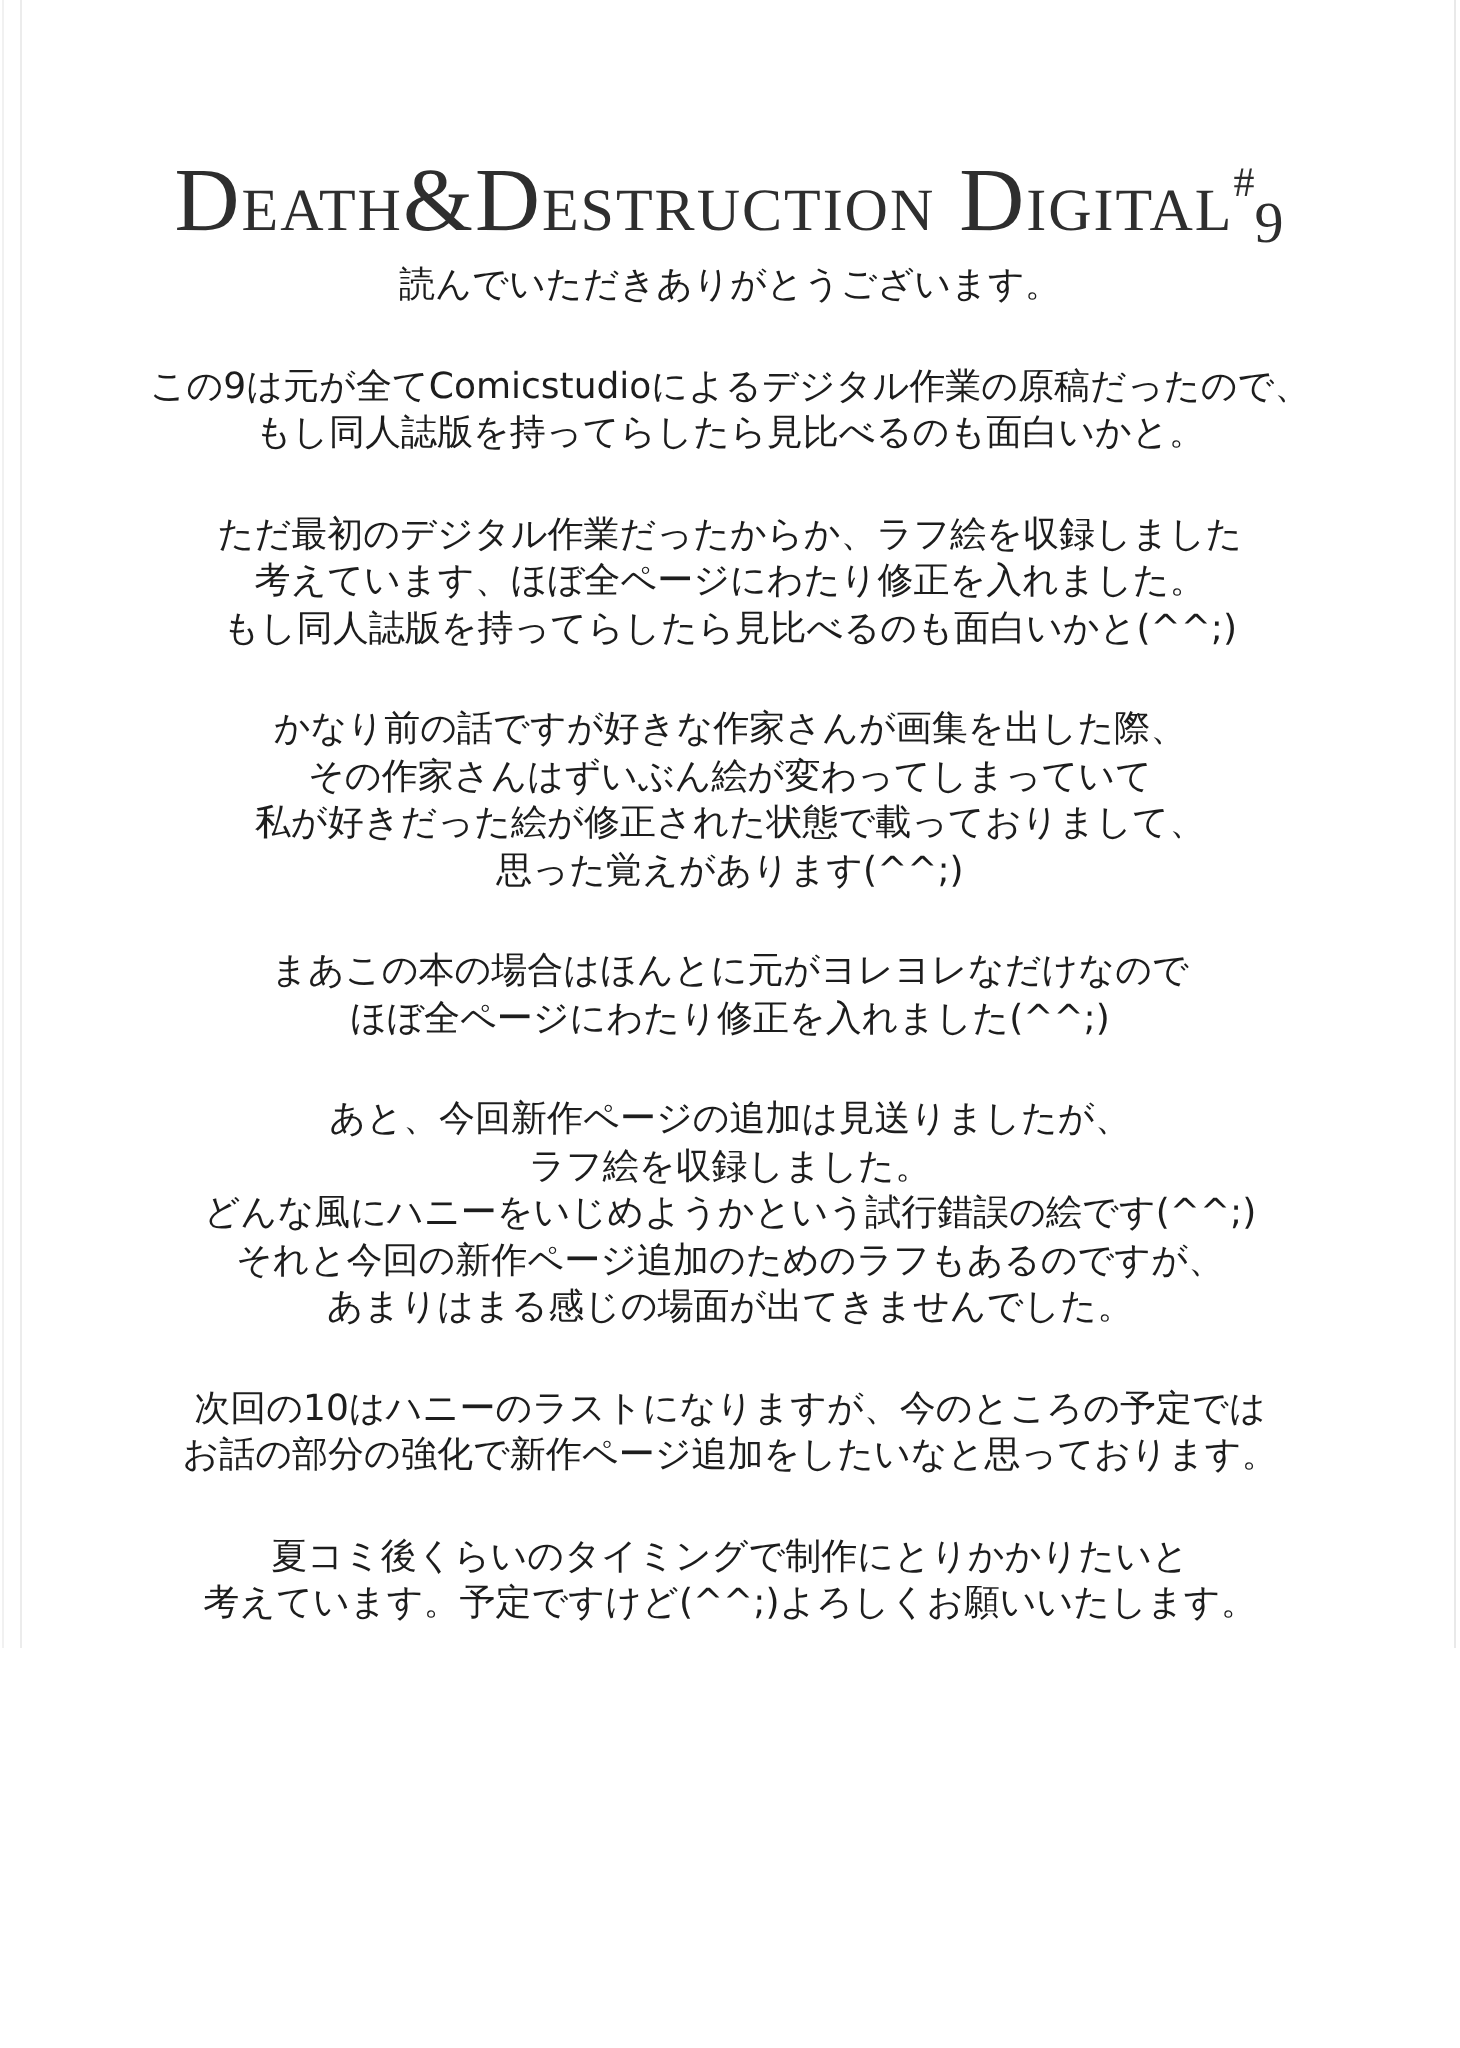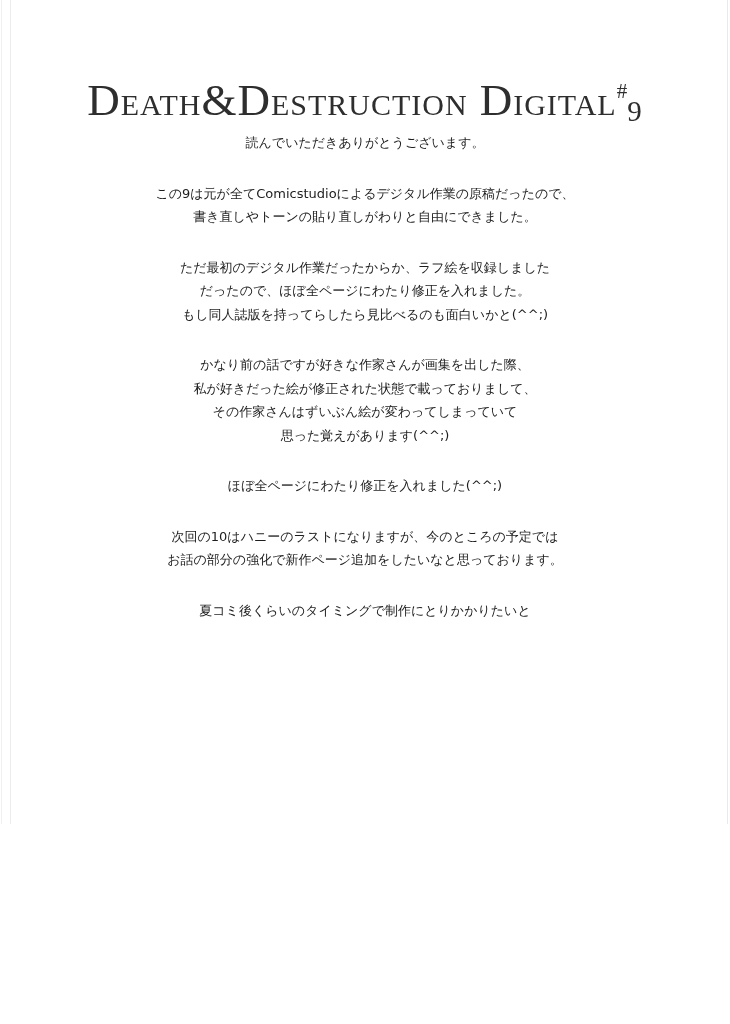--- a/index.html
+++ b/index.html
@@ -52,21 +52,21 @@
   .tgap { display: inline-block; width: 12px; }
   .thash { font-size: 21px; vertical-align: 17px; letter-spacing: 0; }
   .tnum  { font-size: 29px; vertical-align: -6px; }
 
   
   .para { margin: 0 0 27px 0; }
   .para:last-child { margin-bottom: 4px; }
   .line {
     display: block;
     text-align: center;
-    font-size: 13px;
+    font-size: 18px;
     line-height: 23.5px;
     color: #1d1d1d;
     white-space: nowrap;
   }
 </style>
 </head>
 <body>
 
 <div class="page">
   <div class="edge outer-left"></div>
@@ -76,42 +76,51 @@
   <h1 class="title">
     <span class="tb">D</span><span class="ts">EATH</span><span class="tb">&amp;</span><span class="tb">D</span><span class="ts">ESTRUCTION</span><span class="tgap"></span><span class="tb">D</span><span class="ts">IGITAL</span><span class="thash">#</span><span class="tnum">9</span>
   </h1>
 
   <div class="para">
     <span class="line">読んでいただきありがとうございます。</span>
   </div>
 
   <div class="para">
     <span class="line">この9は元が全てComicstudioによるデジタル作業の原稿だったので、</span>
-    <span class="line">書き直しやトーンの貼り直しがわりと自由にできました。</span>
+    <span class="line">もし同人誌版を持ってらしたら見比べるのも面白いかと。</span>
   </div>
 
   <div class="para">
     <span class="line">ただ最初のデジタル作業だったからか、ラフ絵を収録しました</span>
-    <span class="line">だったので、ほぼ全ページにわたり修正を入れました。</span>
+    <span class="line">考えています、ほぼ全ページにわたり修正を入れました。</span>
     <span class="line">もし同人誌版を持ってらしたら見比べるのも面白いかと(^^;)</span>
   </div>
 
   <div class="para">
     <span class="line">かなり前の話ですが好きな作家さんが画集を出した際、</span>
+    <span class="line">その作家さんはずいぶん絵が変わってしまっていて</span>
     <span class="line">私が好きだった絵が修正された状態で載っておりまして、</span>
-    <span class="line">その作家さんはずいぶん絵が変わってしまっていて</span>
     <span class="line">思った覚えがあります(^^;)</span>
   </div>
 
   <div class="para">
+    <span class="line">まあこの本の場合はほんとに元がヨレヨレなだけなので</span>
     <span class="line">ほぼ全ページにわたり修正を入れました(^^;)</span>
   </div>
 
+  <div class="para">
+    <span class="line">あと、今回新作ページの追加は見送りましたが、</span>
+    <span class="line">ラフ絵を収録しました。</span>
+    <span class="line">どんな風にハニーをいじめようかという試行錯誤の絵です(^^;)</span>
+    <span class="line">それと今回の新作ページ追加のためのラフもあるのですが、</span>
+    <span class="line">あまりはまる感じの場面が出てきませんでした。</span>
+  </div>
 
   <div class="para">
     <span class="line">次回の10はハニーのラストになりますが、今のところの予定では</span>
     <span class="line">お話の部分の強化で新作ページ追加をしたいなと思っております。</span>
   </div>
 
   <div class="para">
     <span class="line">夏コミ後くらいのタイミングで制作にとりかかりたいと</span>
+    <span class="line">考えています。予定ですけど(^^;)よろしくお願いいたします。</span>
   </div>
 </div>
 
 </body></html>

